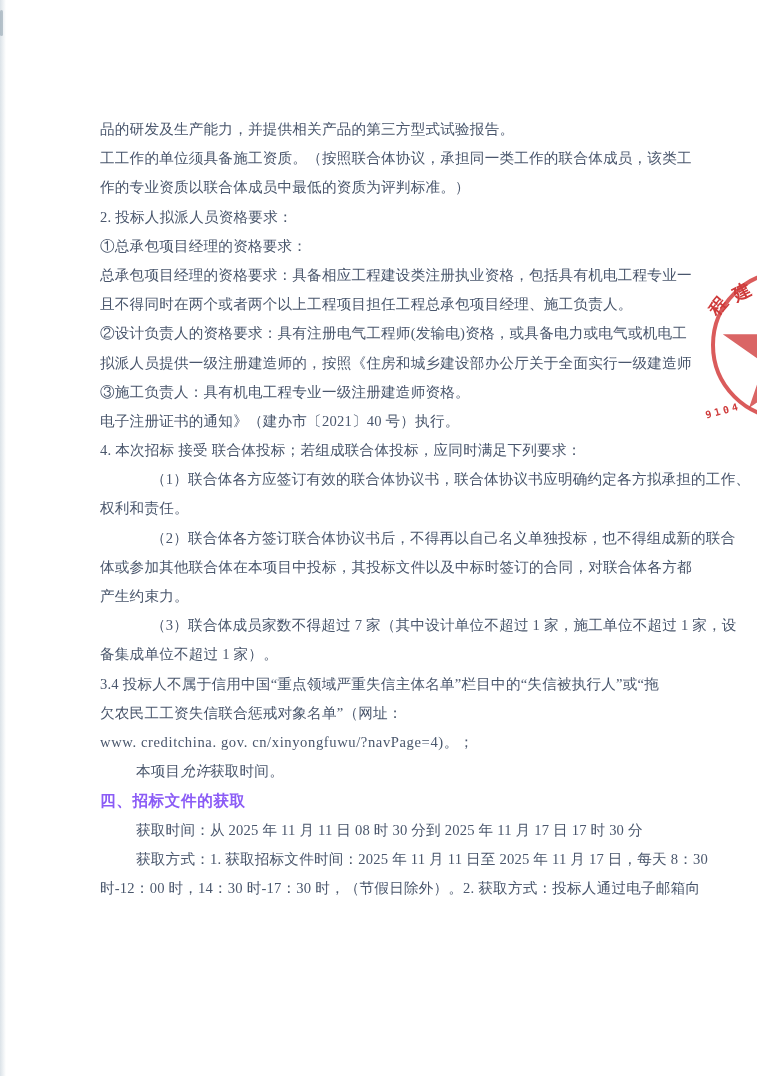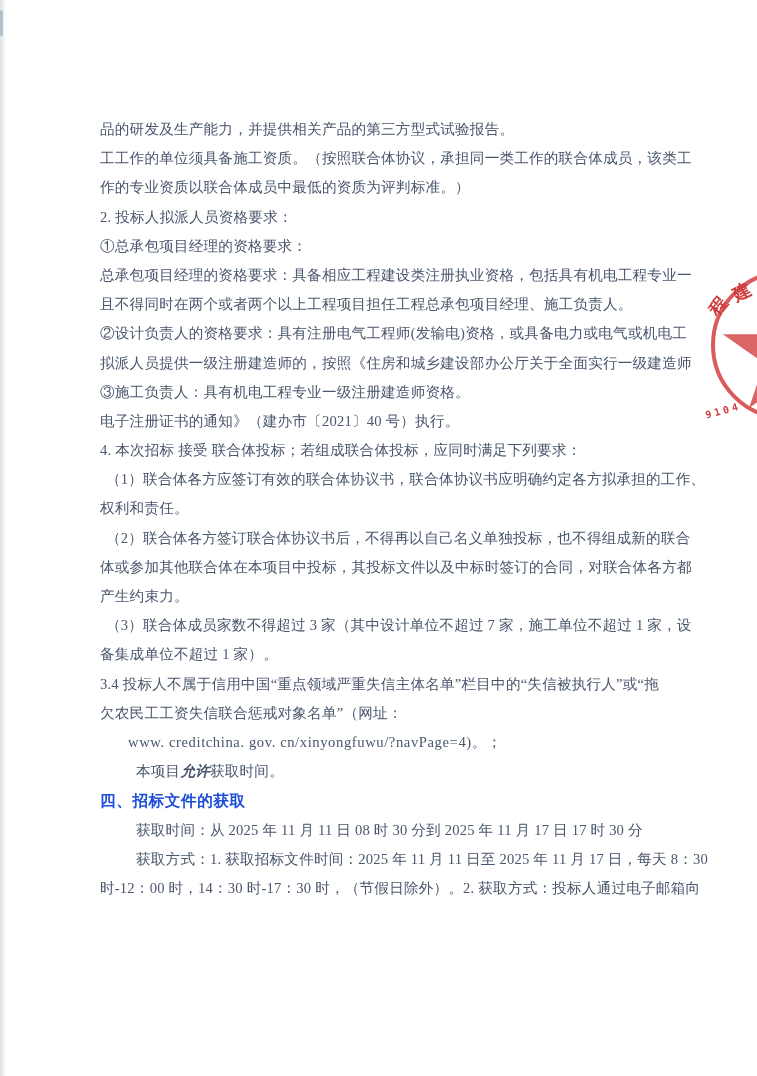--- a/index.html
+++ b/index.html
@@ -22,25 +22,25 @@
   }
   .text-block{
     position:absolute;left:100px;top:115px;width:575px;
     color:#49566c;
   }
   .line{
     height:29.2px;line-height:29.2px;
     font-size:14.6px;letter-spacing:0.2px;
     white-space:nowrap;
   }
-  .head{font-weight:bold;font-size:15.6px;color:#1d4ed8;letter-spacing:0.6px;}
+  .head{font-weight:bold;font-size:15.6px;color:#8b5cf6;letter-spacing:0.6px;}
   .ind{padding-left:36px;}
-  .pind{padding-left:6px;}
-  .em-italic{font-style:italic;font-weight:bold;}
-  .url{letter-spacing:0.6px;margin-left:28px;}
+  .pind{padding-left:6px;margin-left:45px;}
+  .em-italic{font-style:italic;}
+  .url{letter-spacing:0.6px;}
 
   
   .stamp{
     position:absolute;left:711px;top:270px;width:150px;height:150px;
     border:4px solid rgba(211,62,62,0.85);
     border-radius:50%;
     box-sizing:border-box;
   }
   .stamp-star{
     position:absolute;left:5px;top:14px;width:138px;height:132px;
@@ -77,21 +77,21 @@
   <div class="line">②设计负责人的资格要求：具有注册电气工程师(发输电)资格，或具备电力或电气或机电工</div>
   <div class="line">拟派人员提供一级注册建造师的，按照《住房和城乡建设部办公厅关于全面实行一级建造师</div>
   <div class="line">③施工负责人：具有机电工程专业一级注册建造师资格。</div>
   <div class="line">电子注册证书的通知》（建办市〔2021〕40 号）执行。</div>
   <div class="line">4. 本次招标 接受 联合体投标；若组成联合体投标，应同时满足下列要求：</div>
   <div class="line pind">（1）联合体各方应签订有效的联合体协议书，联合体协议书应明确约定各方拟承担的工作、</div>
   <div class="line">权利和责任。</div>
   <div class="line pind">（2）联合体各方签订联合体协议书后，不得再以自己名义单独投标，也不得组成新的联合</div>
   <div class="line">体或参加其他联合体在本项目中投标，其投标文件以及中标时签订的合同，对联合体各方都</div>
   <div class="line">产生约束力。</div>
-  <div class="line pind">（3）联合体成员家数不得超过 3 家（其中设计单位不超过 7 家，施工单位不超过 1 家，设</div>
+  <div class="line pind">（3）联合体成员家数不得超过 7 家（其中设计单位不超过 1 家，施工单位不超过 1 家，设</div>
   <div class="line">备集成单位不超过 1 家）。</div>
   <div class="line">3.4 投标人不属于信用中国“重点领域严重失信主体名单”栏目中的“失信被执行人”或“拖</div>
   <div class="line">欠农民工工资失信联合惩戒对象名单”（网址：</div>
   <div class="line url">www. creditchina. gov. cn/xinyongfuwu/?navPage=4)。；</div>
   <div class="line ind"><span>本项目</span><span class="em-italic">允许</span><span>获取时间。</span></div>
   <div class="line head">四、招标文件的获取</div>
   <div class="line ind">获取时间：从 2025 年 11 月 11 日 08 时 30 分到 2025 年 11 月 17 日 17 时 30 分</div>
   <div class="line ind">获取方式：1. 获取招标文件时间：2025 年 11 月 11 日至 2025 年 11 月 17 日，每天 8：30</div>
   <div class="line">时-12：00 时，14：30 时-17：30 时，（节假日除外）。2. 获取方式：投标人通过电子邮箱向</div>
 </div>

